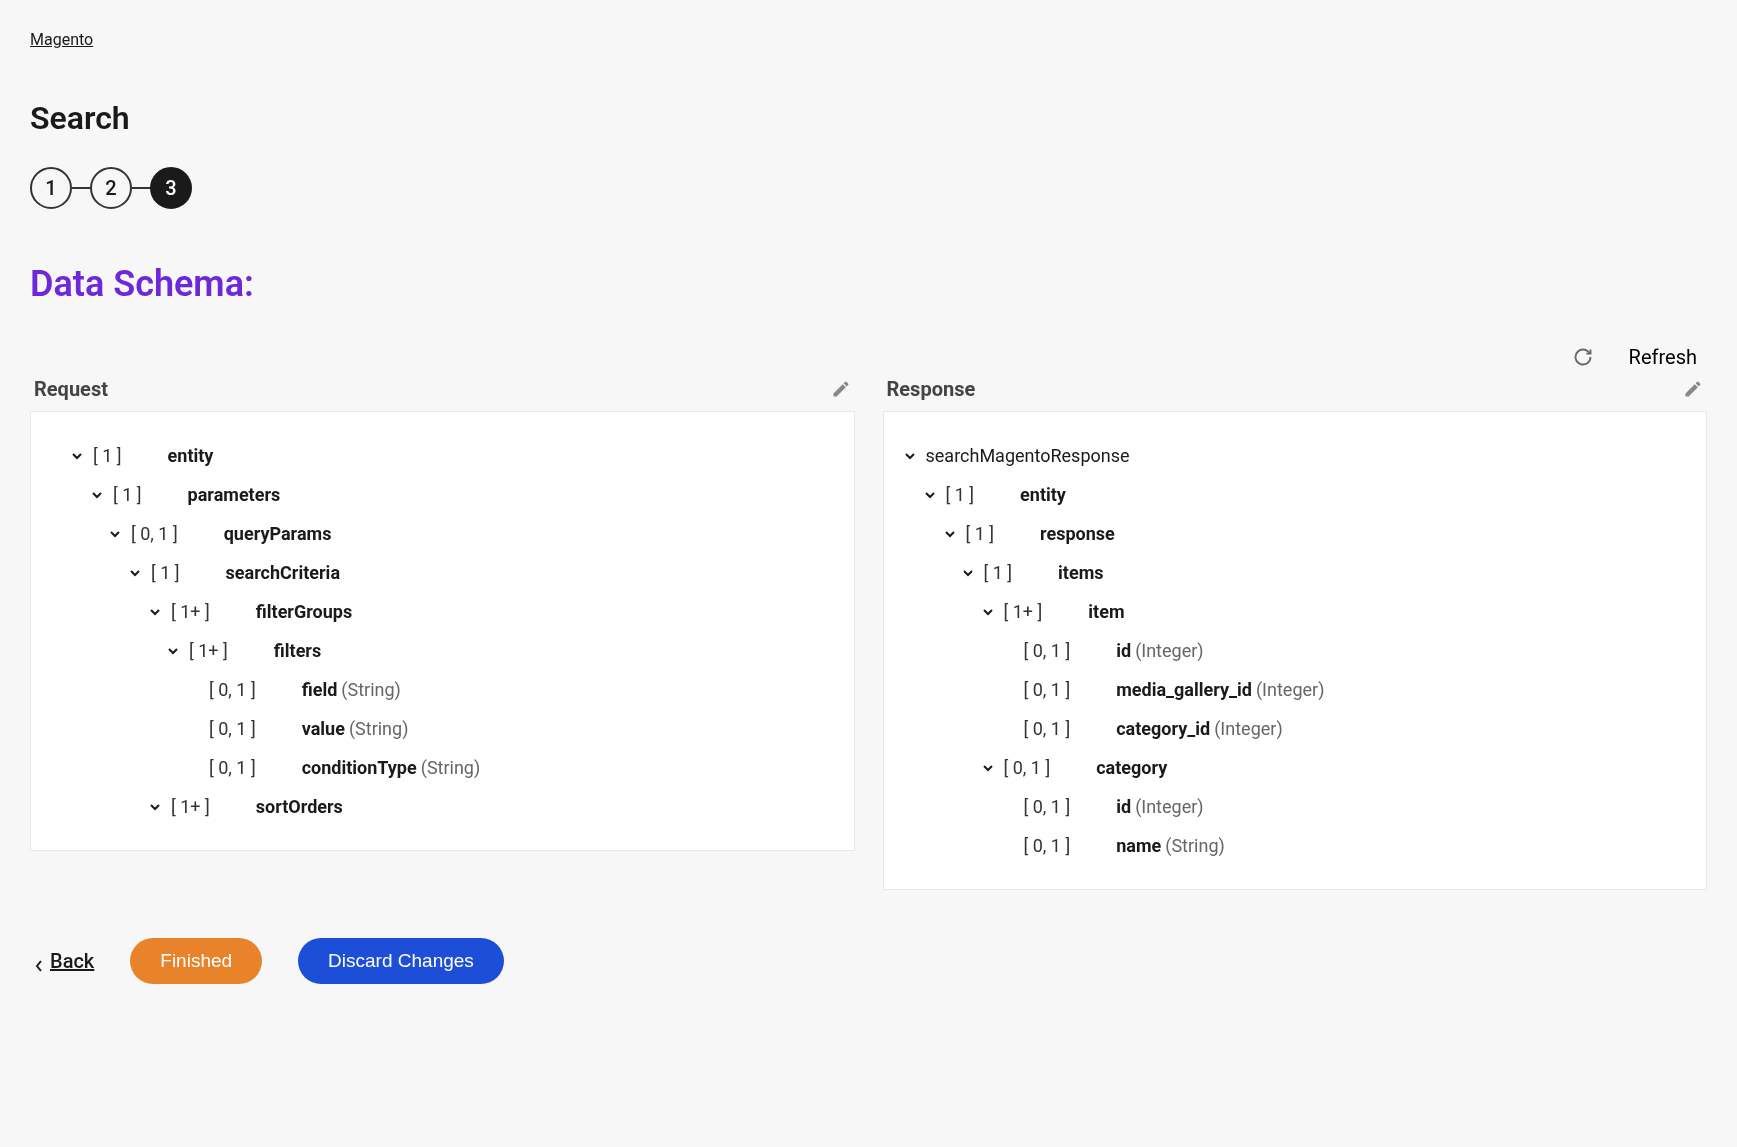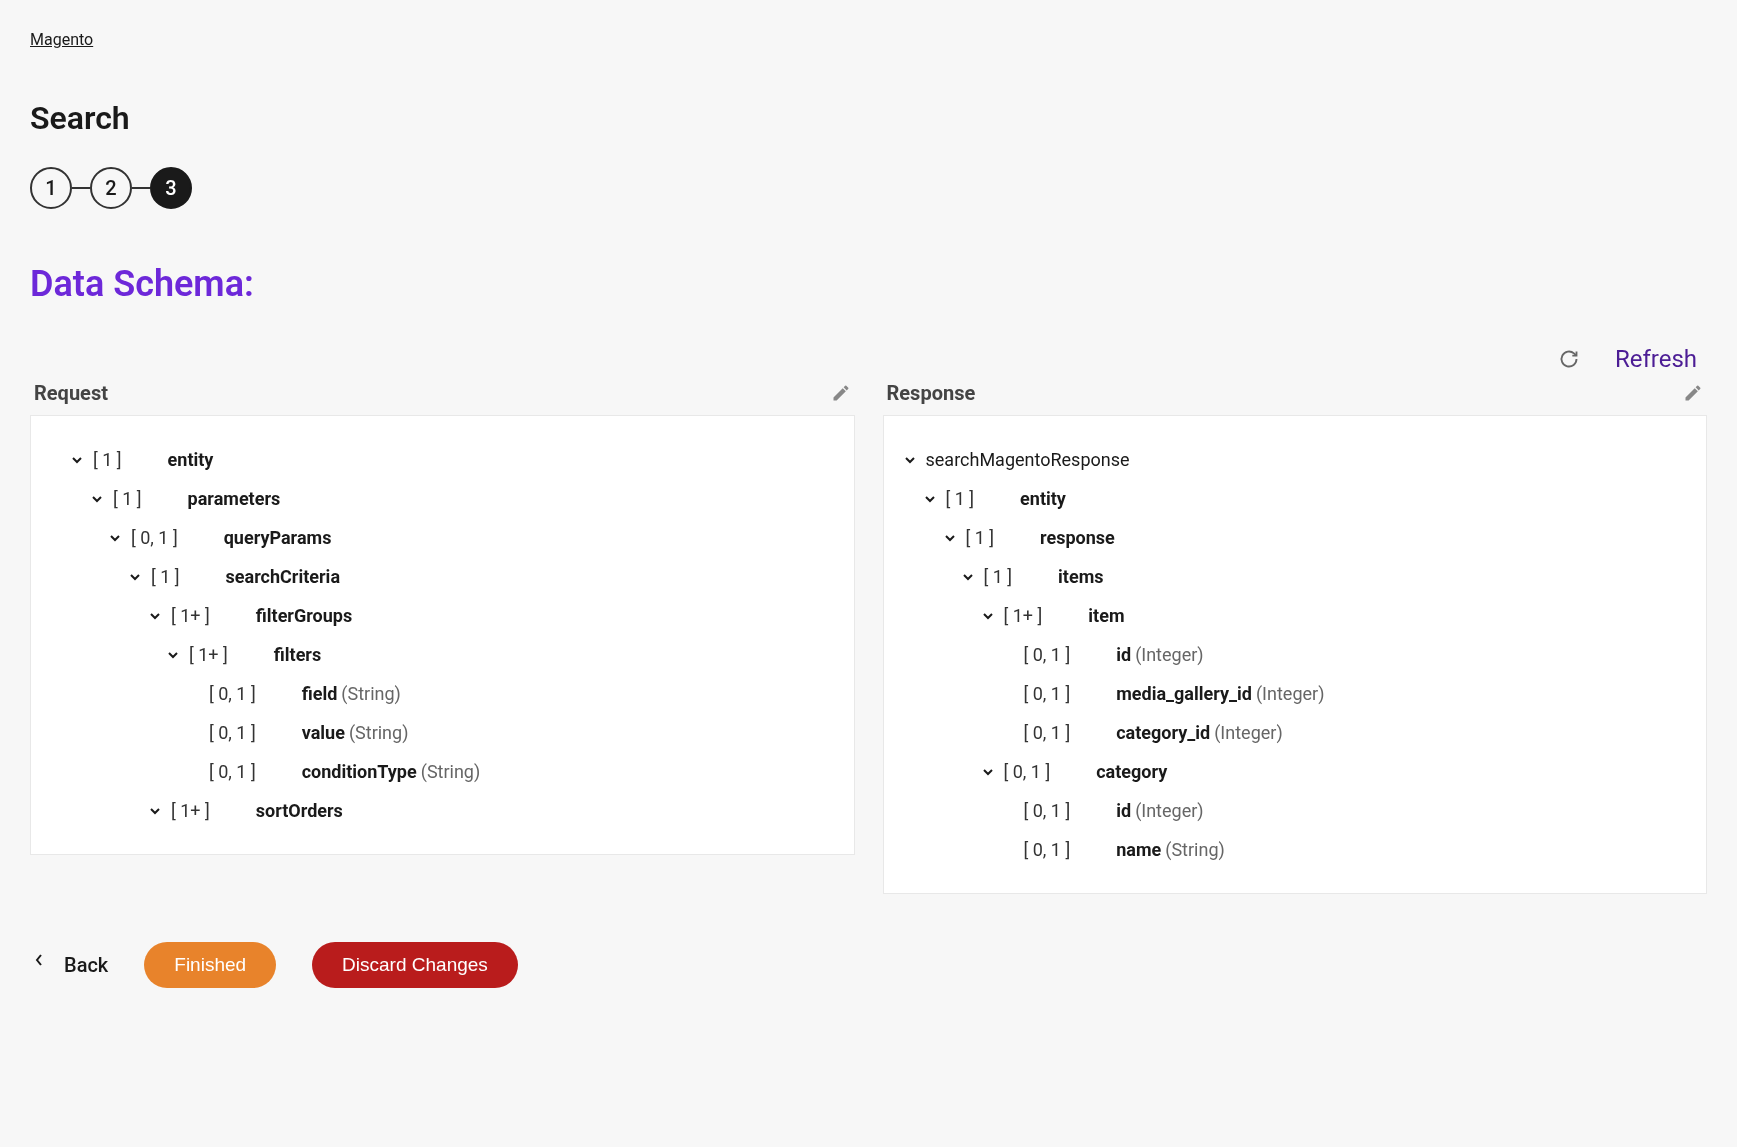--- a/index.html
+++ b/index.html
@@ -65,22 +65,22 @@
       margin-top: 40px;
       gap: 12px;
       padding-right: 10px;
     }
     .refresh-icon {
       width: 20px;
       height: 20px;
       cursor: pointer;
     }
     .refresh-label {
-      font-size: 24px;
-      color: #4c1d95;
+      font-size: 20px;
+      color: #000000;
       cursor: pointer;
       margin-left: 24px;
     }
     .panels {
       display: flex;
       gap: 28px;
       margin-top: 8px;
     }
     .panel-wrap {
       flex: 1;
@@ -152,41 +152,42 @@
     .indent-7 { padding-left: 136px; }
     .footer-buttons {
       display: flex;
       align-items: center;
       gap: 36px;
       margin-top: 48px;
       padding-left: 4px;
     }
     .back-btn {
       display: flex;
-      align-items: flex-start;
-      gap: 20px;
+      align-items: flex-end;
+      gap: 6px;
       font-size: 20px;
       font-weight: 500;
       cursor: pointer;
       color: #1a1a1a;
+      text-decoration: underline;
     }
     .btn {
       padding: 12px 30px;
       border-radius: 24px;
       border: none;
       font-size: 19px;
       font-weight: 500;
       cursor: pointer;
     }
     .btn-primary {
       background: #e8832b;
       color: #fff;
     }
     .btn-secondary {
-      background: #b91c1c;
+      background: #1d4ed8;
       color: #fff;
     }
   </style>
 </head>
 <body>
 
 
 
 <a class="breadcrumb-link">Magento</a>
 

